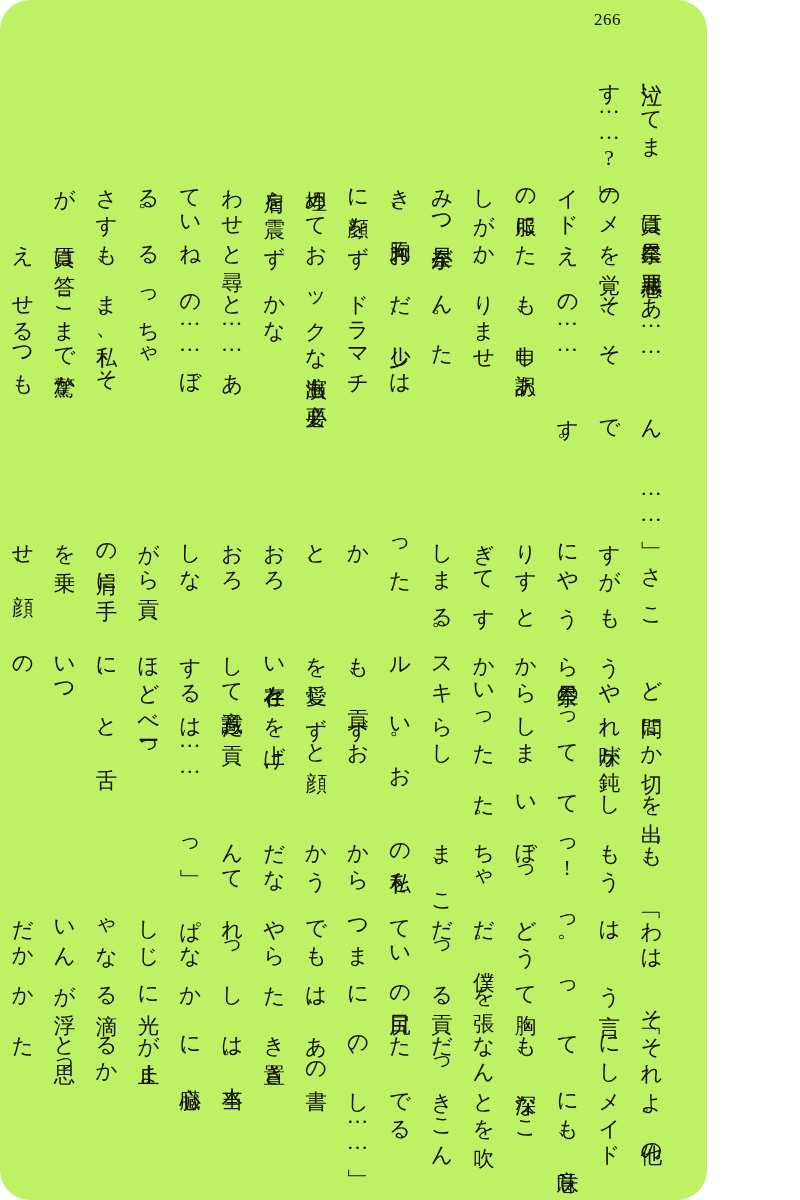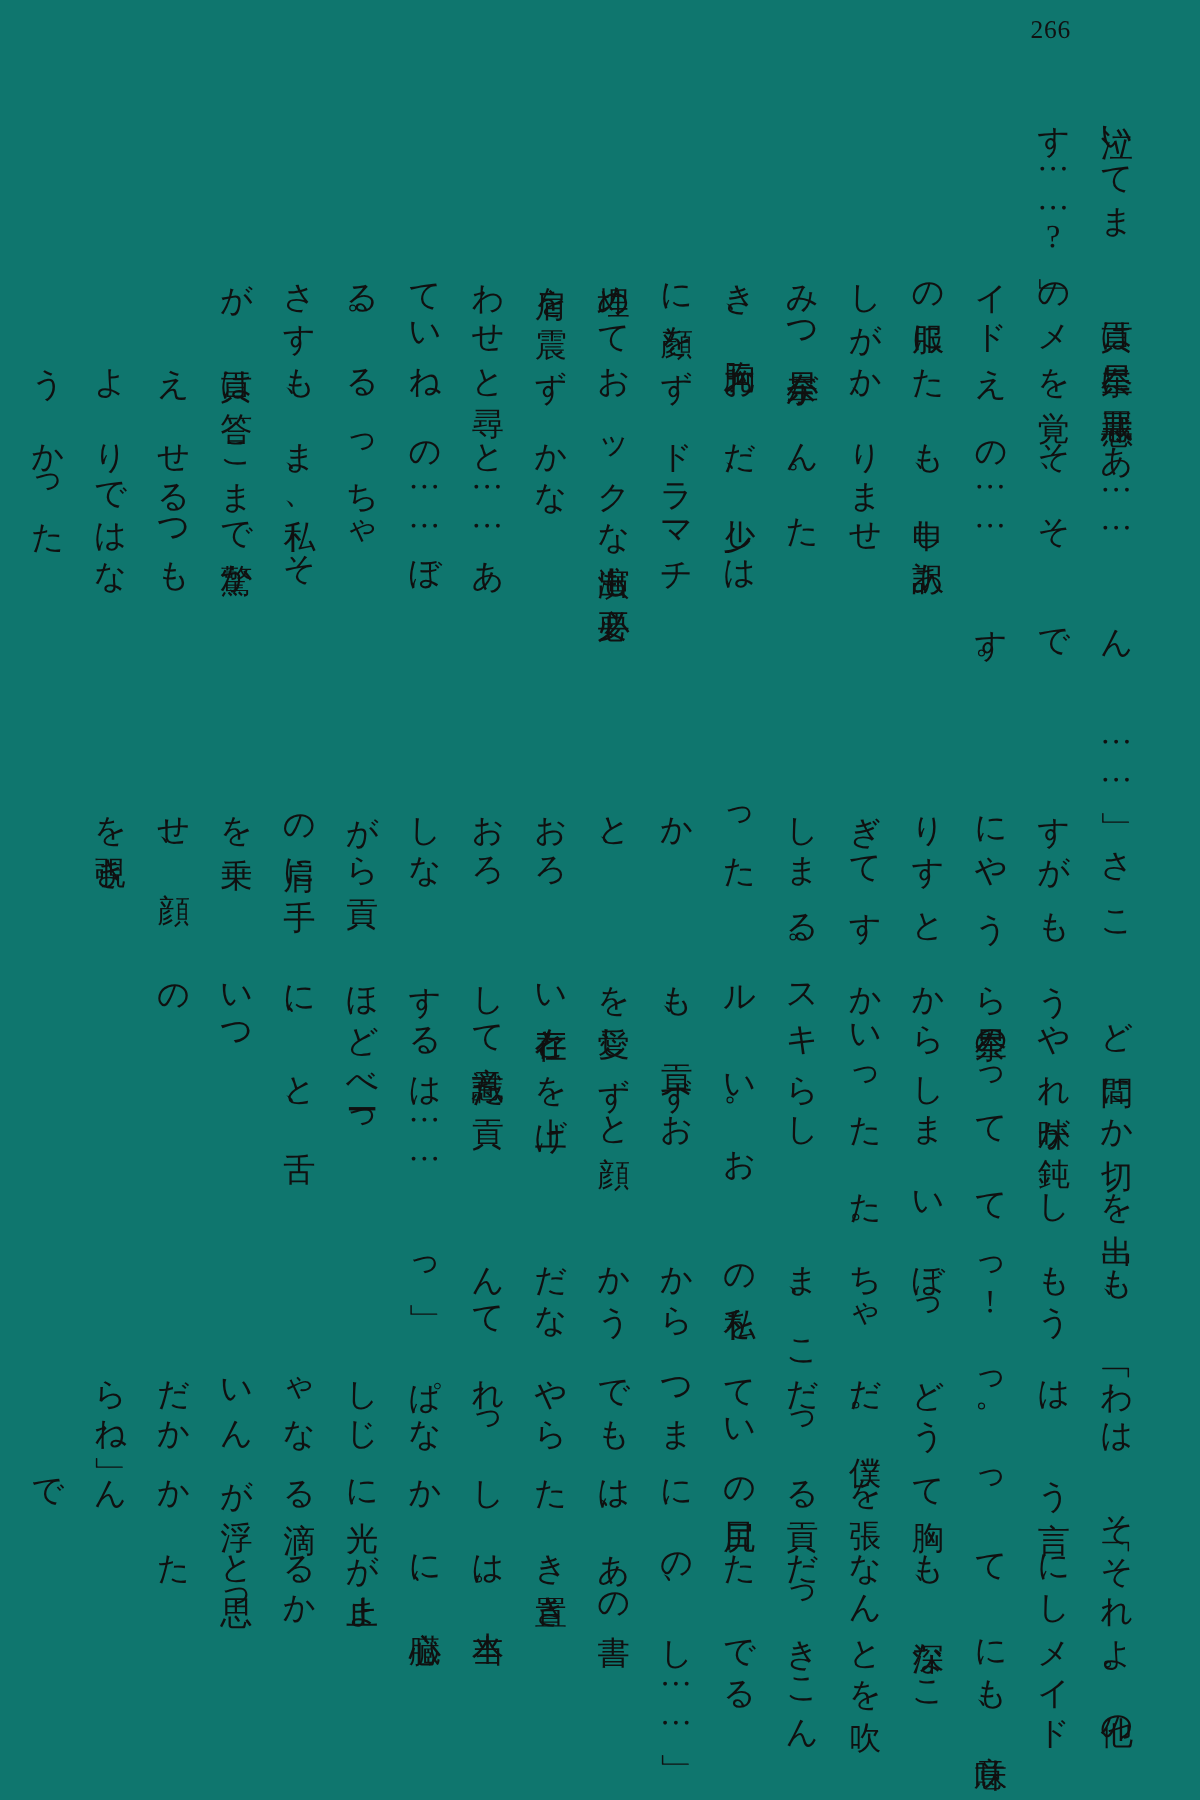--- a/index.html
+++ b/index.html
@@ -12,23 +12,24 @@
     height: 1200px;
     font-family: "Liberation Serif", "DejaVu Serif", serif;
     color: #000000;
     position: relative;
     overflow: hidden;
   }
   .page {
     position: absolute;
     left: 0;
     top: 0;
-    width: 800px;
+    width: 707px;
     height: 1200px;
-    background: #0f766e;
+    background: #bef264;
+    border-radius: 30px;
   }
   .page-number {
     position: absolute;
     top: 10px;
     right: 86px;
     font-size: 17px;
     font-family: "Liberation Serif", "DejaVu Serif", serif;
     letter-spacing: 0.5px;
     color: #111;
   }

